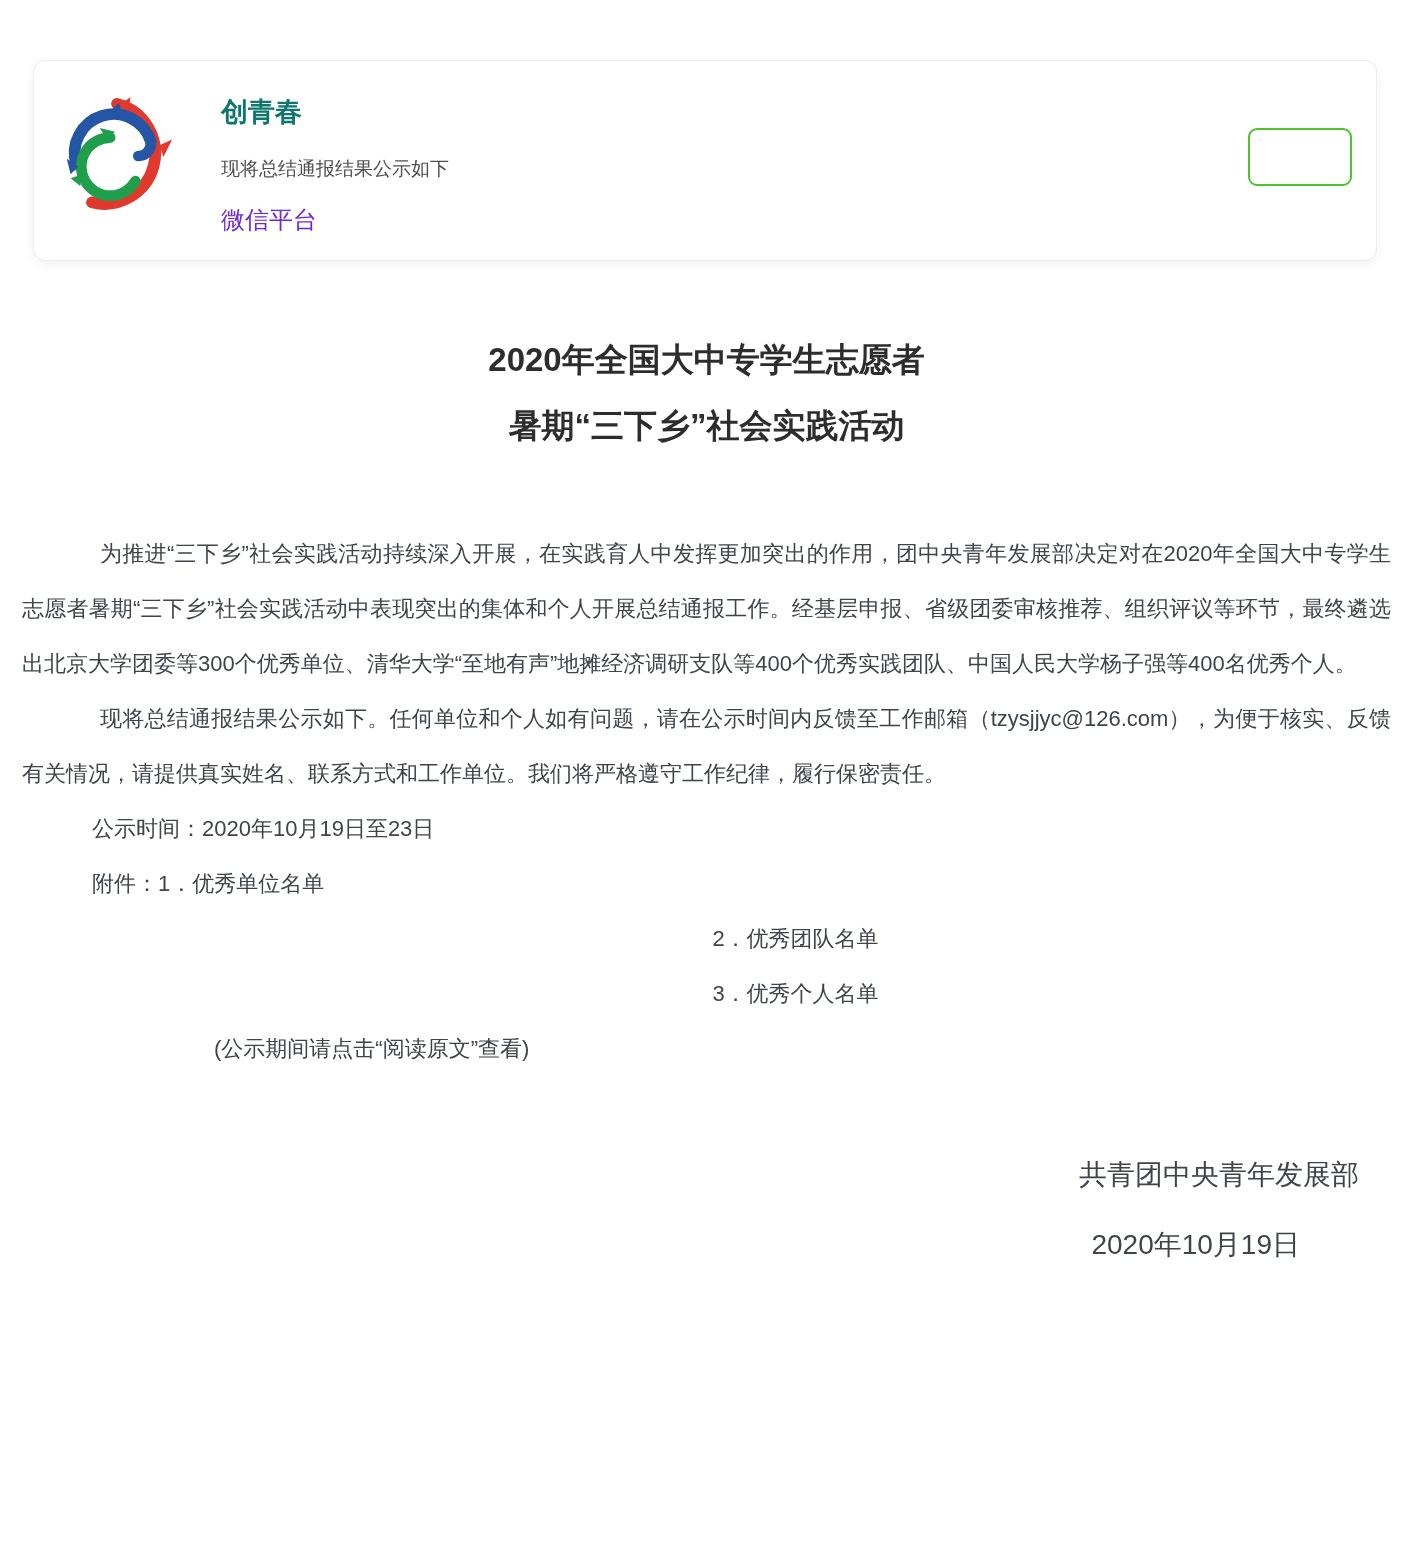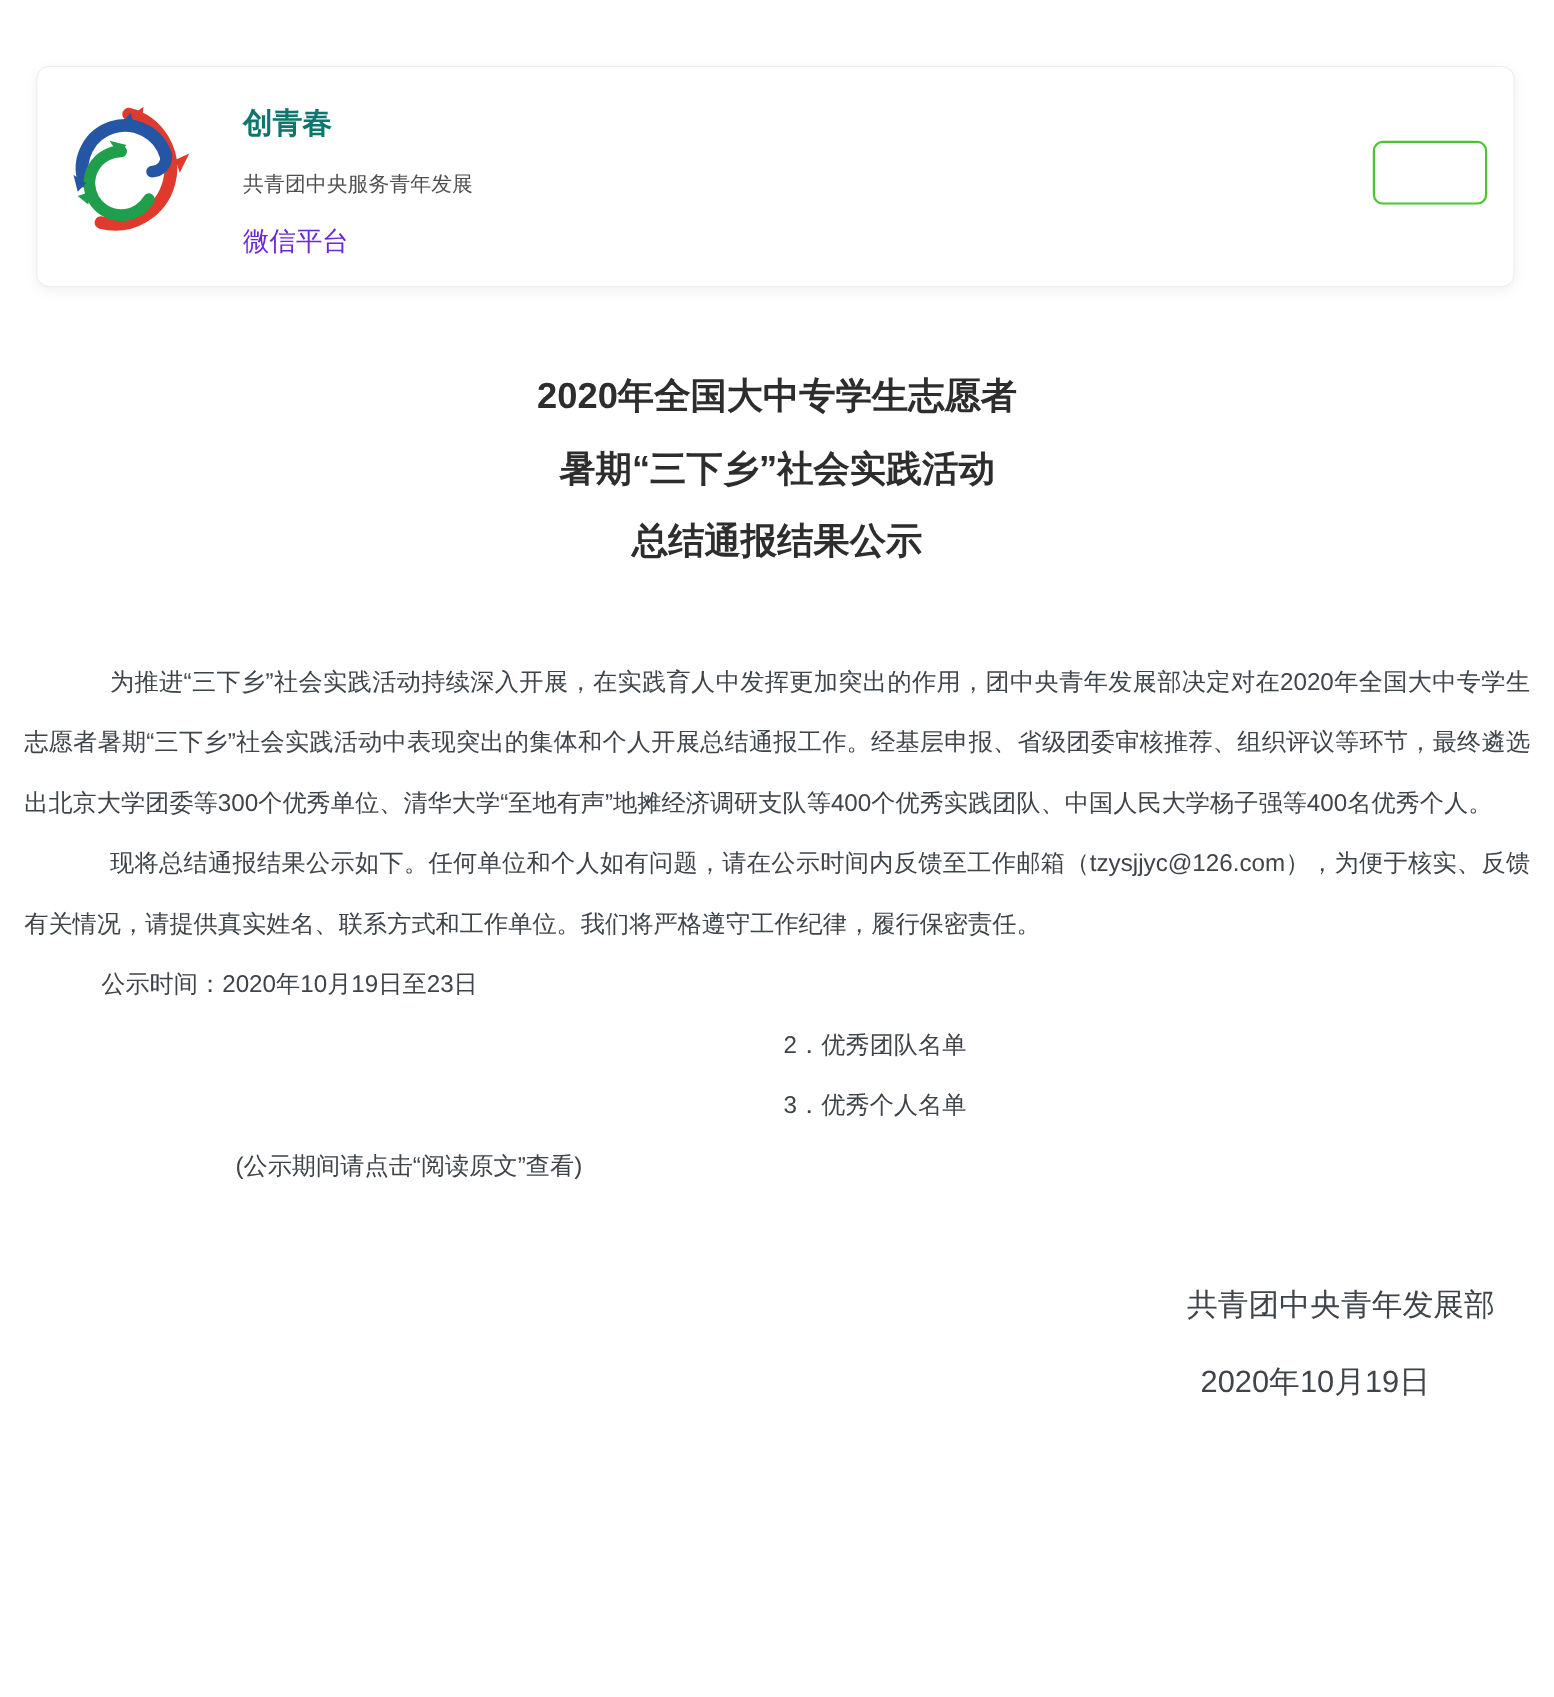--- a/index.html
+++ b/index.html
@@ -124,36 +124,36 @@
         <polygon points="60,10 74,0 72,14" fill="#E03A2F"></polygon>
         <polygon points="104,50 117,44 108,62" fill="#E03A2F"></polygon>
         <polygon points="52,16 62,6 66,20" fill="#2456A5"></polygon>
         <polygon points="20,72 8,64 12,80" fill="#2456A5"></polygon>
         <polygon points="50,44 42,32 58,36" fill="#1F9E4C"></polygon>
         <polygon points="24,80 12,84 22,92" fill="#1F9E4C"></polygon>
       </svg>
     </div>
     <div class="account-info">
       <div class="account-name">创青春</div>
-      <div class="account-subtitle">共青团中央服务青年发展</div>
+      <div class="account-subtitle">现将总结通报结果公示如下</div>
       <div class="account-platform">微信平台</div>
     </div>
     <div class="follow-button"></div>
   </div>
 
   <div class="article-title">
     <div>2020年全国大中专学生志愿者</div>
     <div>暑期“三下乡”社会实践活动</div>
-    <div>总结通报结果公示</div>
   </div>
 
   <div class="article-body">
     <p>为推进“三下乡”社会实践活动持续深入开展，在实践育人中发挥更加突出的作用，团中央青年发展部决定对在2020年全国大中专学生志愿者暑期“三下乡”社会实践活动中表现突出的集体和个人开展总结通报工作。经基层申报、省级团委审核推荐、组织评议等环节，最终遴选出北京大学团委等300个优秀单位、清华大学“至地有声”地摊经济调研支队等400个优秀实践团队、中国人民大学杨子强等400名优秀个人。</p>
     <p>现将总结通报结果公示如下。任何单位和个人如有问题，请在公示时间内反馈至工作邮箱（tzysjjyc@126.com），为便于核实、反馈有关情况，请提供真实姓名、联系方式和工作单位。我们将严格遵守工作纪律，履行保密责任。</p>
     <div class="detail-line indent-a">公示时间：2020年10月19日至23日</div>
+    <div class="detail-line indent-a">附件：1．优秀单位名单</div>
     <div class="detail-line indent-b">2．优秀团队名单</div>
     <div class="detail-line indent-b">3．优秀个人名单</div>
     <div class="detail-line indent-c">(公示期间请点击“阅读原文”查看)</div>
   </div>
 
   <div class="signature">
     <div class="sig-org">共青团中央青年发展部</div>
     <div class="sig-date">2020年10月19日</div>
   </div>
 

